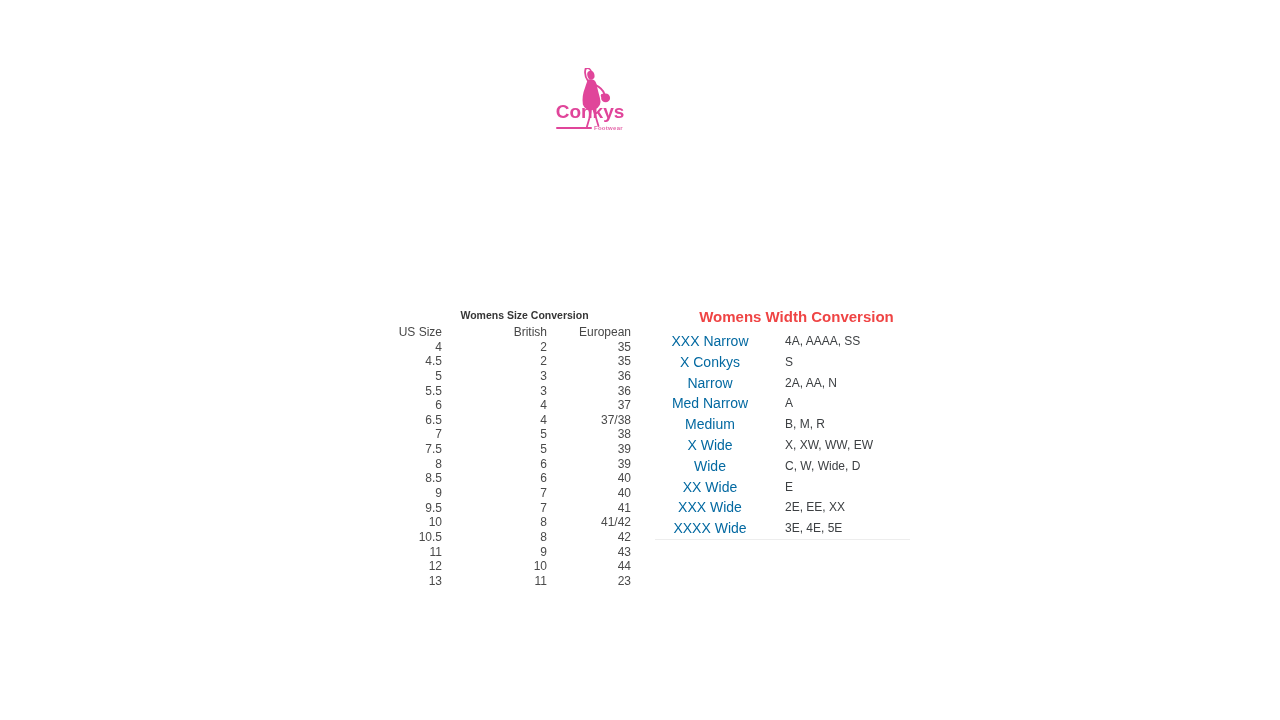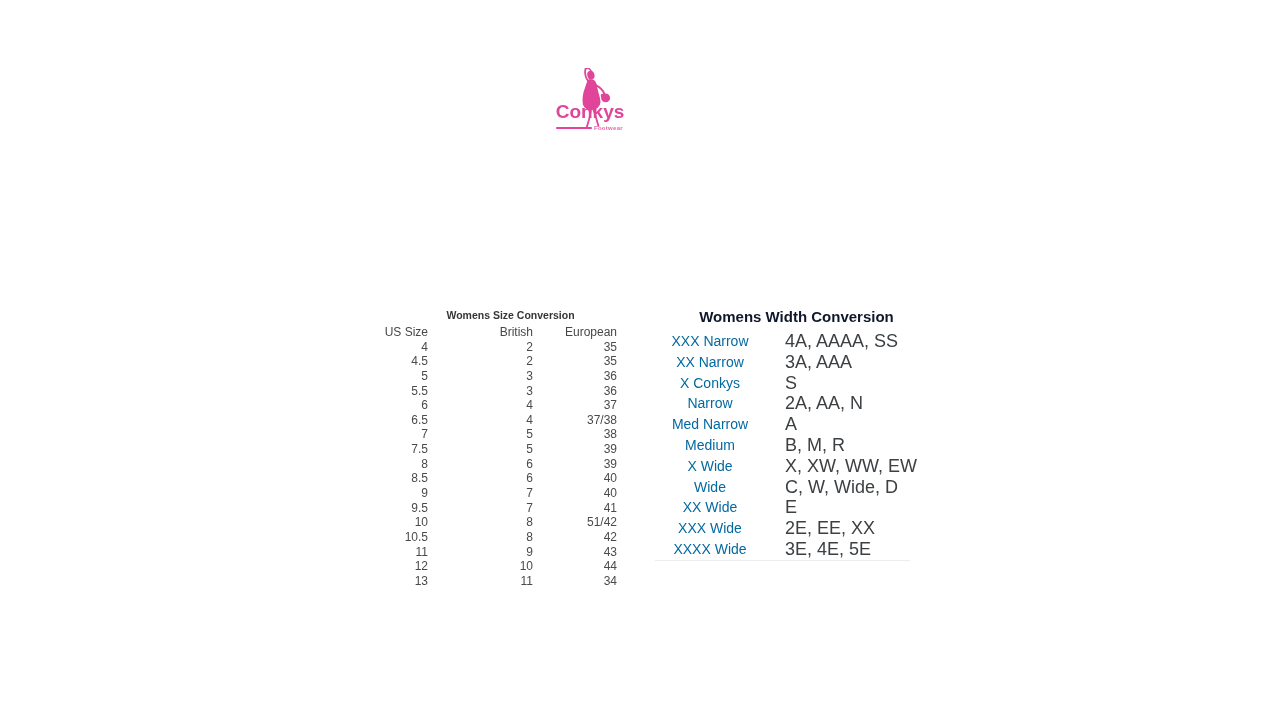--- a/index.html
+++ b/index.html
@@ -21,47 +21,47 @@
     color:#e0459a;
   }
   .logo-tagrow {
     position:absolute; top:57px; left:2px; right:3px;
     display:flex; align-items:center; gap:2px;
   }
   .logo-underline { flex:1; height:2px; background:#e0459a; border-radius:1px; }
   .logo-tagline { font-size:6px; font-weight:bold; color:#e569ab; letter-spacing:.3px; }
 
   
-  .size-table { position:absolute; left:368px; top:309px; width:249px; }
+  .size-table { position:absolute; left:382px; top:309px; width:249px; }
   .size-title {
     width:100%; text-align:center; transform:translateX(18px);
     font-size:10.5px; font-weight:bold; color:#363636;
     height:16px; line-height:13px;
   }
   .size-header, .size-row { display:grid; grid-template-columns:60px 105px 84px; }
   .size-header > div, .size-row > div {
     text-align:right; font-size:12px; height:14.65px; line-height:14.65px;
     color:#4a4a4a; white-space:nowrap;
   }
   .size-header > div { color:#474747; }
 
   
   .width-table { position:absolute; left:655px; top:308px; width:255px; }
   .width-title {
     width:100%; text-align:center; transform:translateX(14px);
-    font-size:15px; font-weight:bold; color:#0f172a;
+    font-size:15px; font-weight:bold; color:#ef4444;
     height:23px; line-height:18px;
   }
   .width-row { display:grid; grid-template-columns:110px 20px 125px; }
   .width-row .wlabel {
     text-align:center; font-size:14px; height:20.8px; line-height:20.8px;
     color:#0369a1; white-space:nowrap;
   }
   .width-row .wcodes {
-    grid-column:3; text-align:left; font-size:18px; height:20.8px; line-height:20.8px;
+    grid-column:3; text-align:left; font-size:12px; height:20.8px; line-height:20.8px;
     color:#3d4043; white-space:nowrap;
   }
   .width-divider { width:100%; height:1px; background:#ededed; margin-top:0px; }
 </style>
 </head>
 <body>
 
 <div class="logo">
   <svg class="logo-figure" width="52" height="66" viewBox="0 0 58 74">
     <g fill="#e0459a" stroke="#e0459a">
@@ -153,57 +153,53 @@
         <div>40</div>
       </div>
       <div class="size-row">
         <div>9.5</div>
         <div>7</div>
         <div>41</div>
       </div>
       <div class="size-row">
         <div>10</div>
         <div>8</div>
-        <div>51/42</div>
+        <div>41/42</div>
       </div>
       <div class="size-row">
         <div>10.5</div>
         <div>8</div>
         <div>42</div>
       </div>
       <div class="size-row">
         <div>11</div>
         <div>9</div>
         <div>43</div>
       </div>
       <div class="size-row">
         <div>12</div>
         <div>10</div>
         <div>44</div>
       </div>
       <div class="size-row">
         <div>13</div>
         <div>11</div>
-        <div>34</div>
+        <div>23</div>
       </div>
     </div>
 </div>
 
 <div class="width-table">
   <div class="width-title">Womens Width Conversion</div>
   <div>
       <div class="width-row">
         <div class="wlabel">XXX Narrow</div>
         <div class="wcodes">4A, AAAA, SS</div>
       </div>
       <div class="width-row">
-        <div class="wlabel">XX Narrow</div>
-        <div class="wcodes">3A, AAA</div>
-      </div>
-      <div class="width-row">
         <div class="wlabel">X Conkys</div>
         <div class="wcodes">S</div>
       </div>
       <div class="width-row">
         <div class="wlabel">Narrow</div>
         <div class="wcodes">2A, AA, N</div>
       </div>
       <div class="width-row">
         <div class="wlabel">Med Narrow</div>
         <div class="wcodes">A</div>

